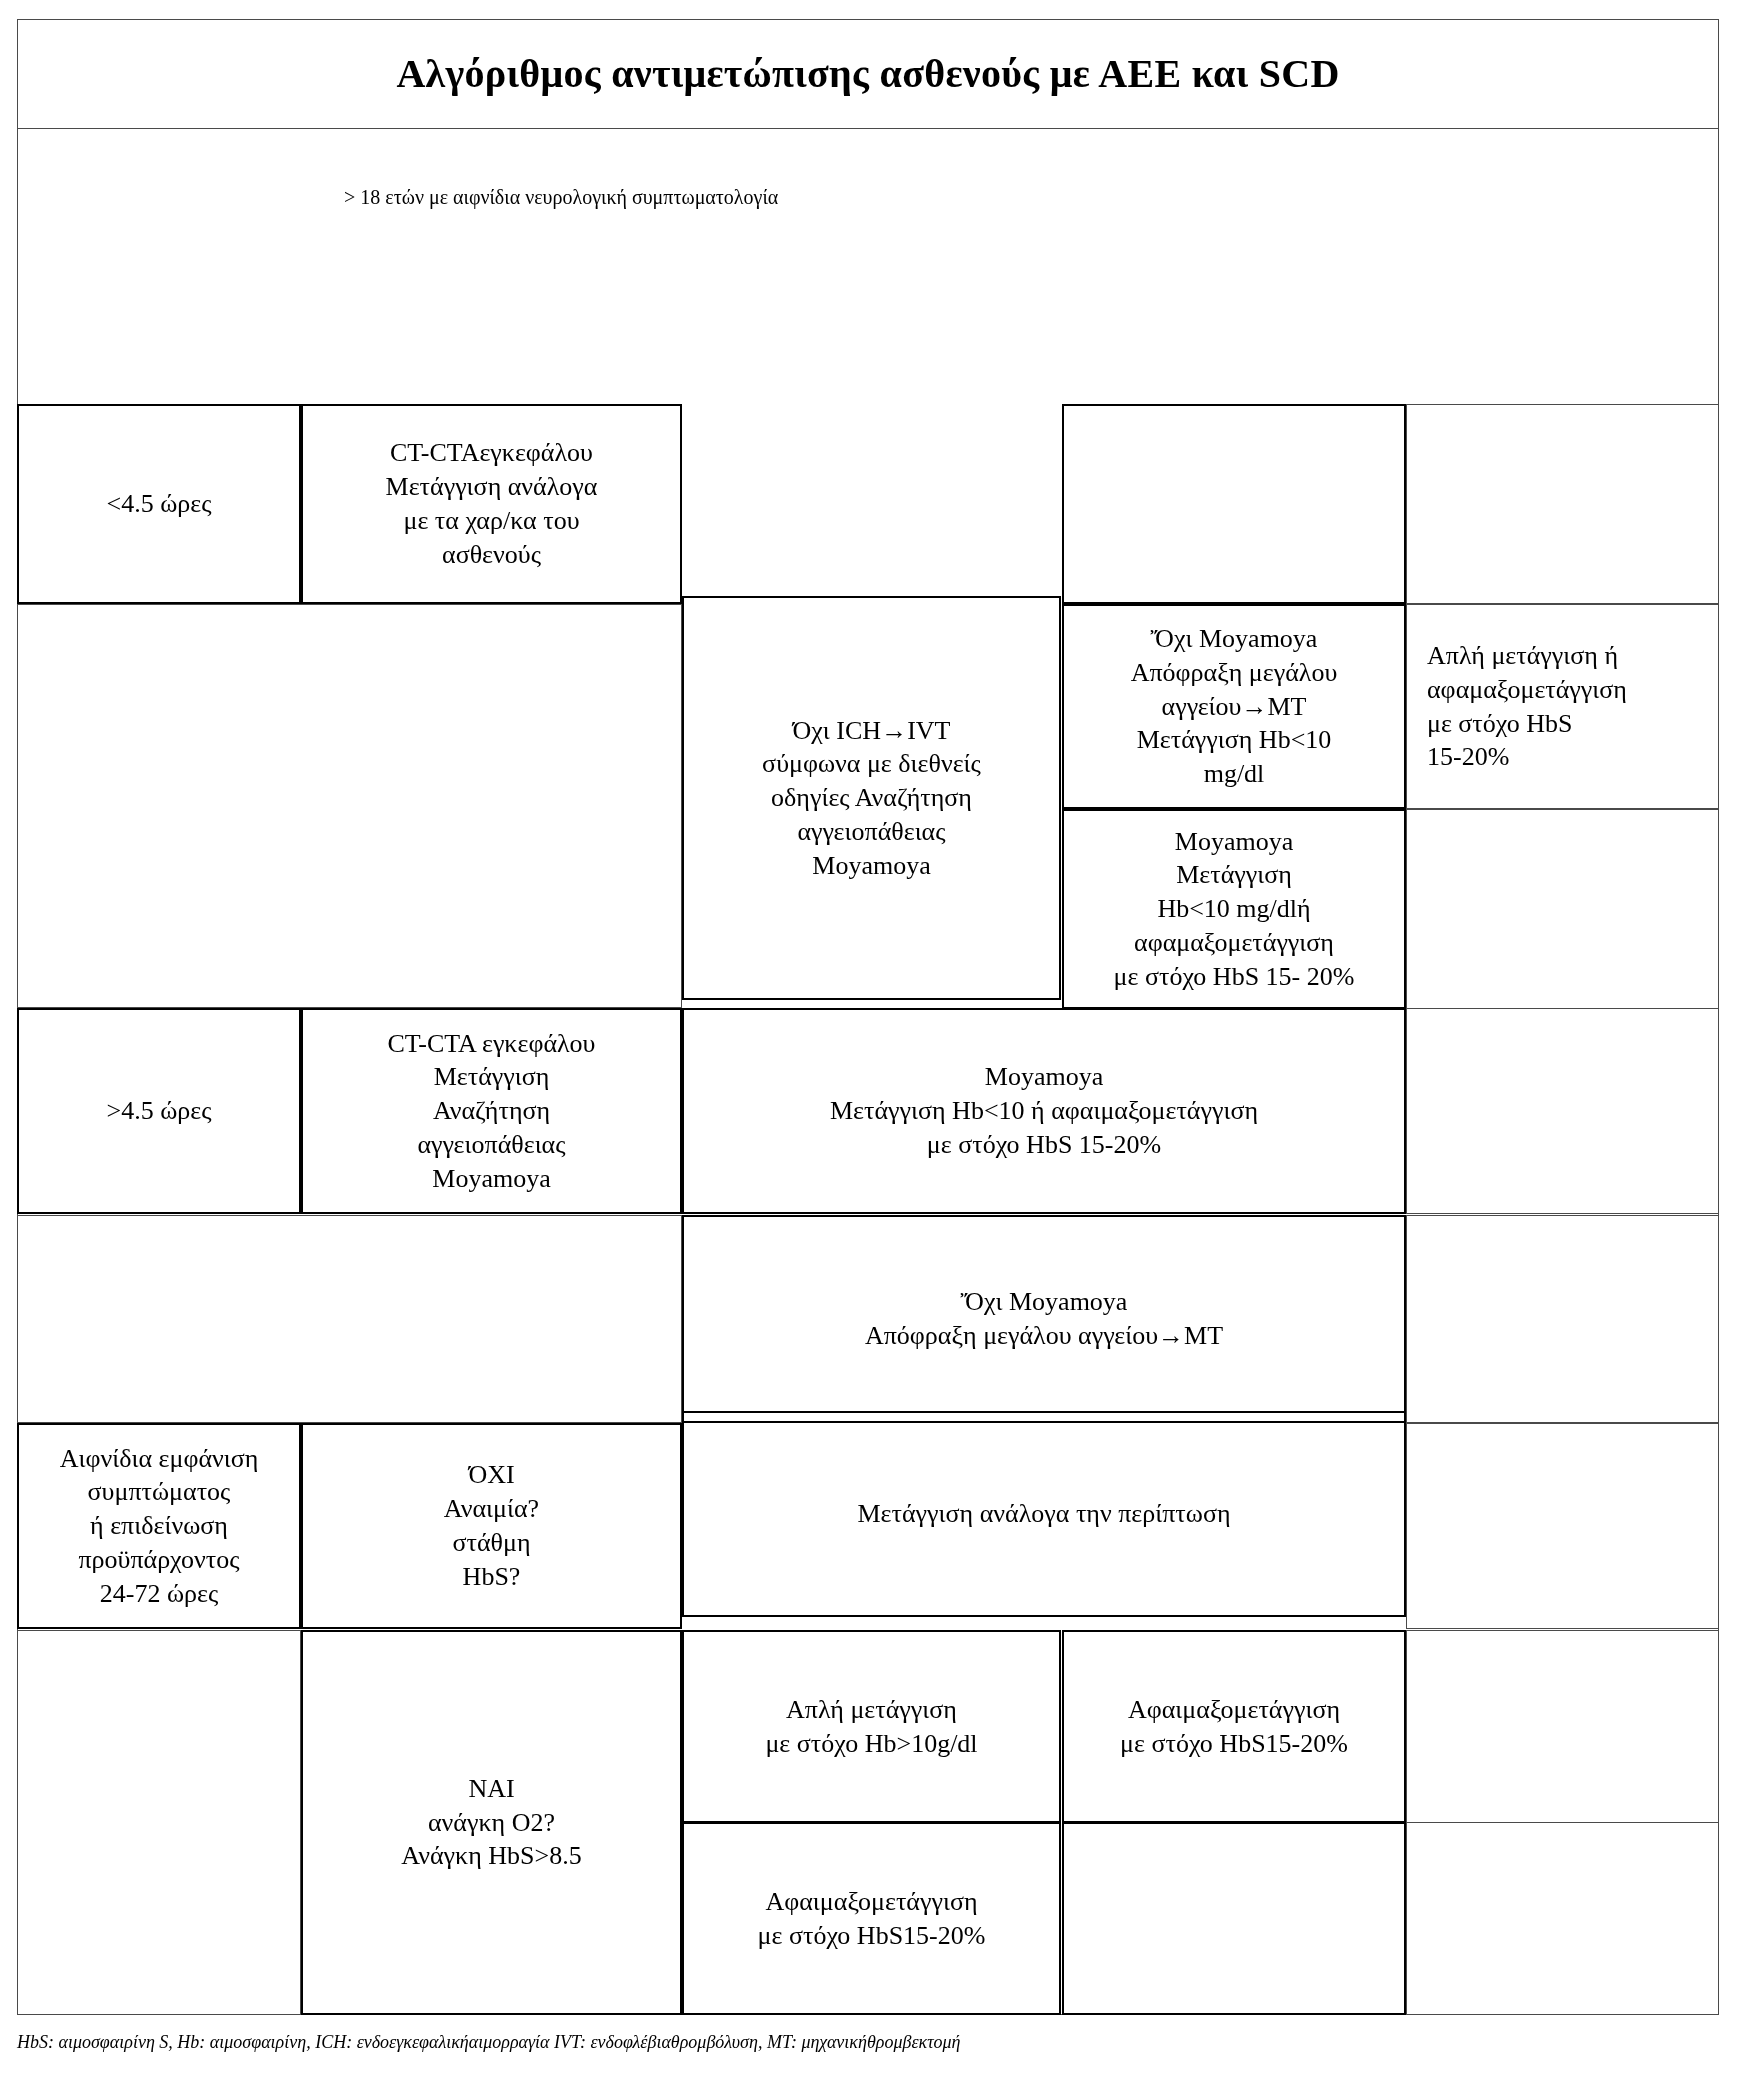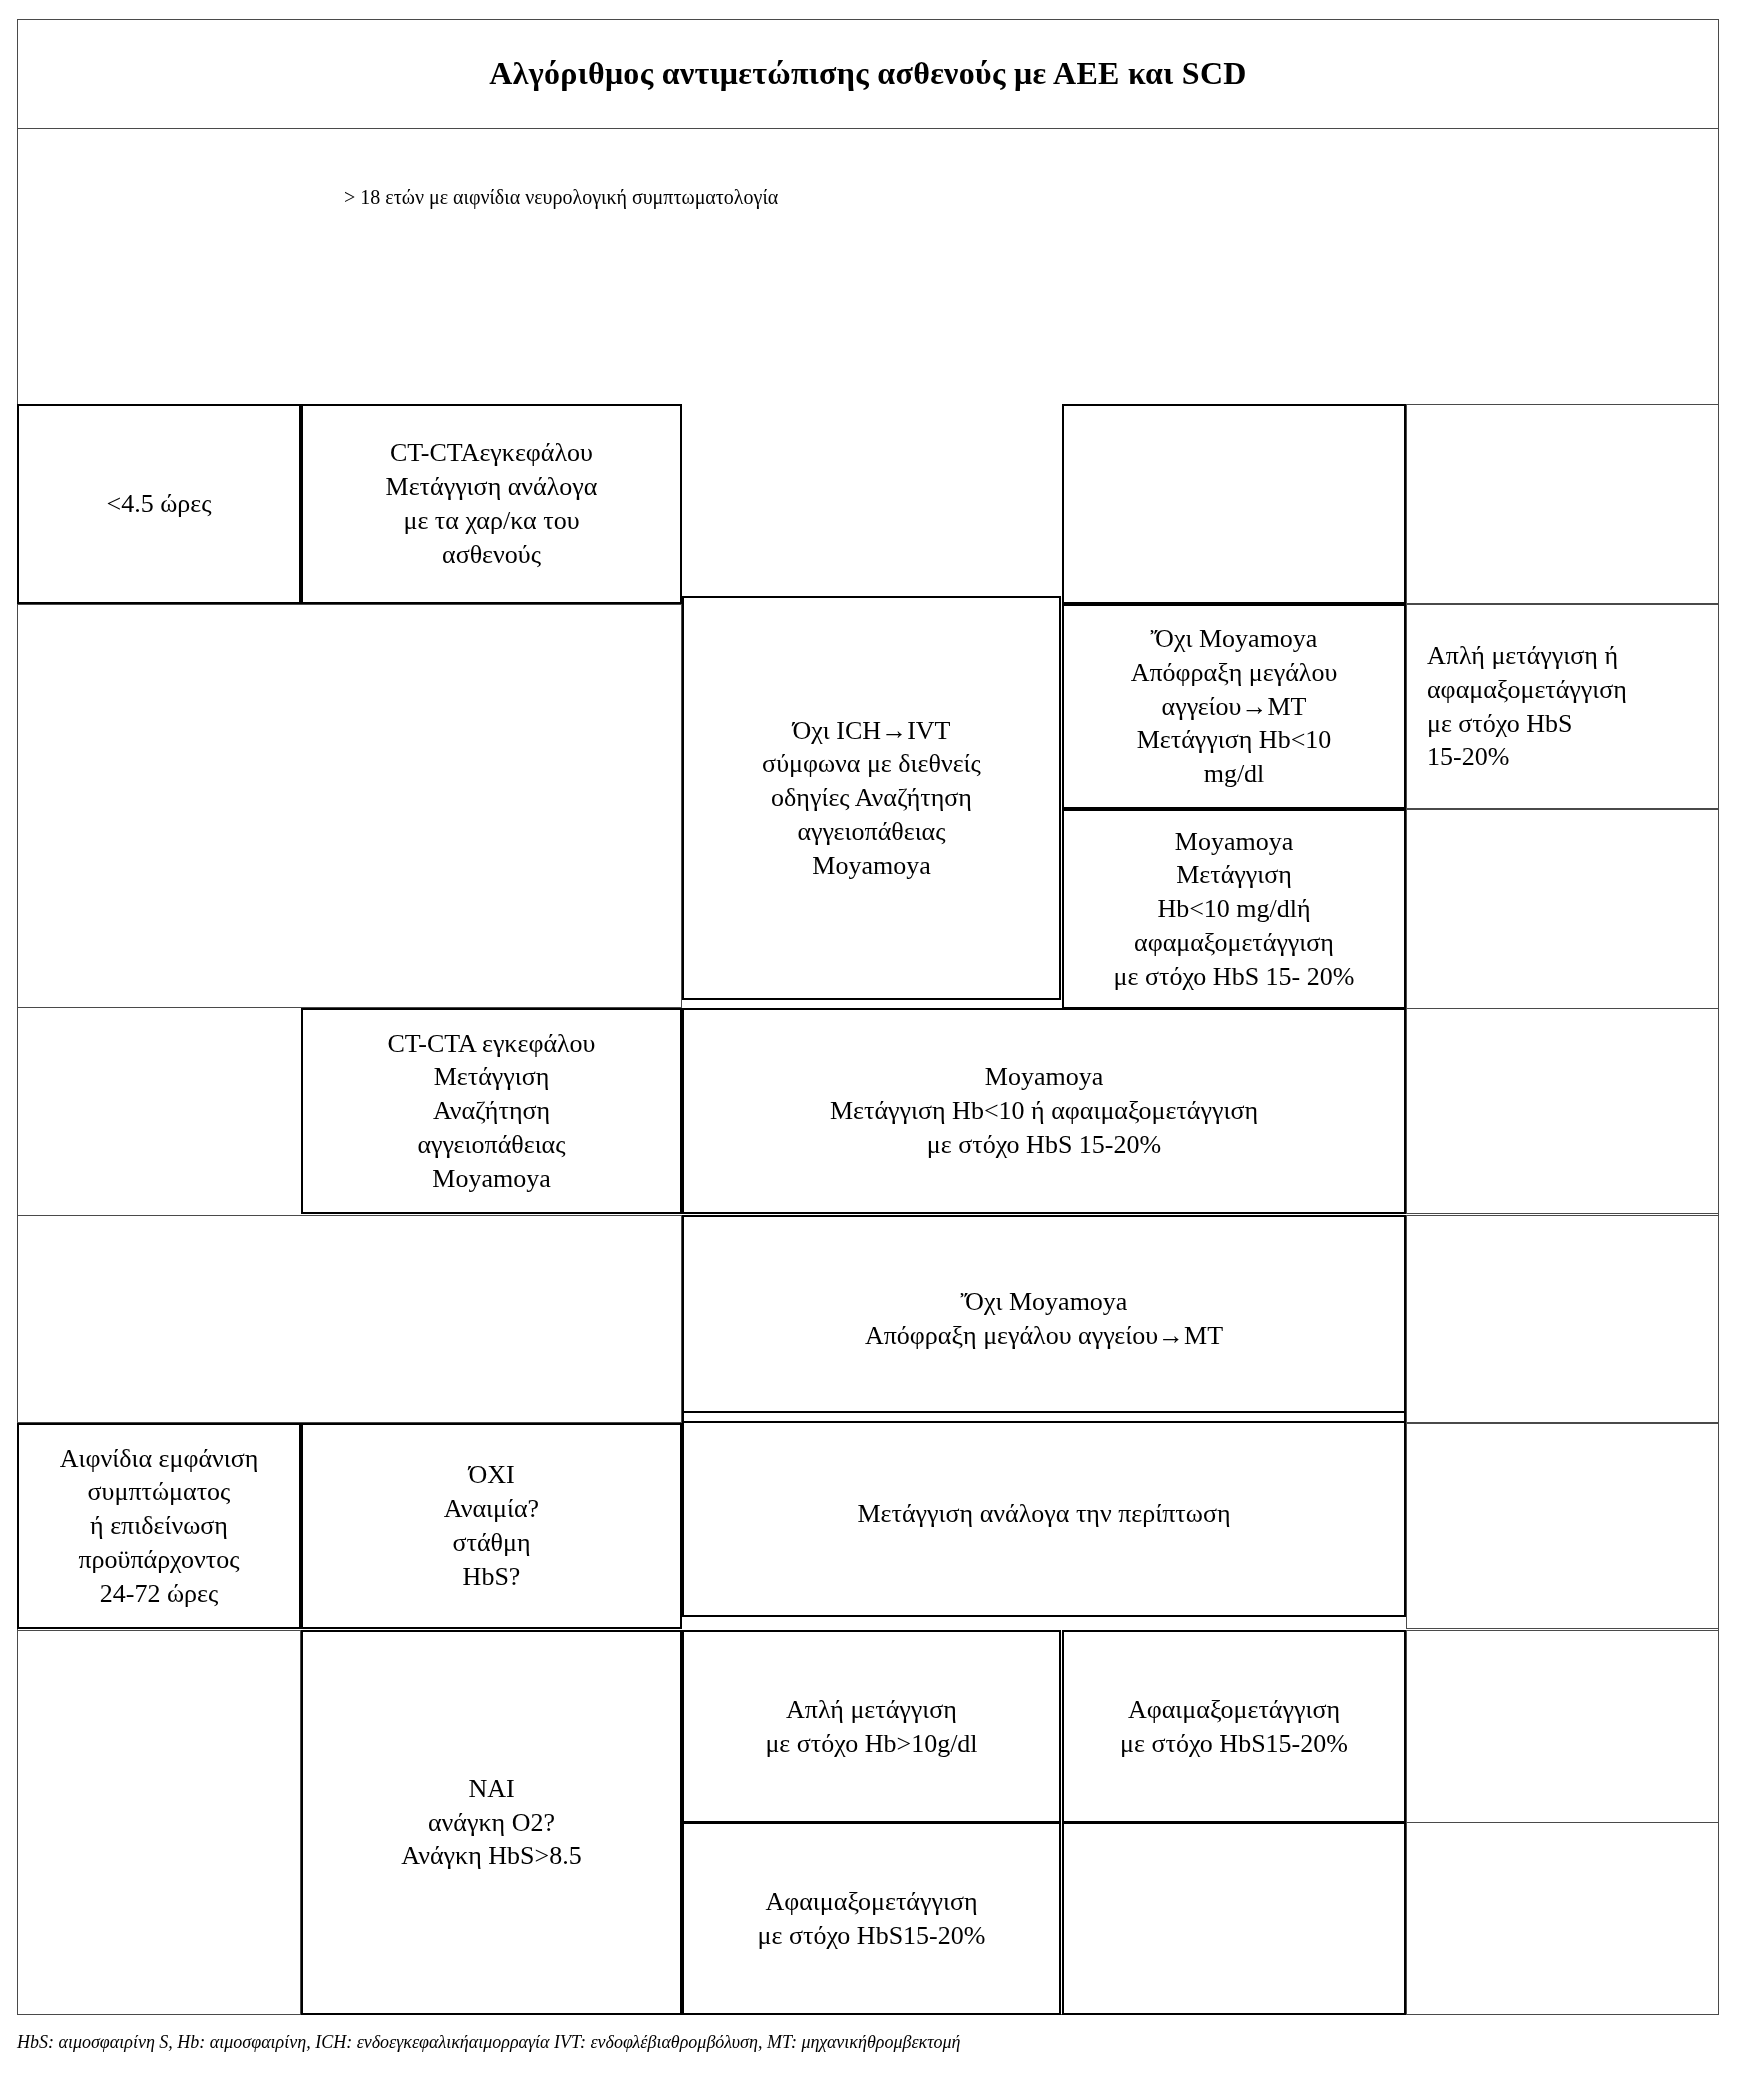--- a/index.html
+++ b/index.html
@@ -40,21 +40,21 @@
     top: 19px;
     width: 1702px;
     height: 110px;
     border-bottom: 1.7px solid #4a4a4a;
     box-sizing: border-box;
     display: flex;
     align-items: center;
     justify-content: center;
   }
   .title-text {
-    font-size: 32px;
+    font-size: 40px;
     font-weight: bold;
     letter-spacing: 0.3px;
   }
 
   
   .intro-band {
     position: absolute;
     left: 17px;
     top: 129px;
     width: 1702px;
@@ -174,20 +174,23 @@
 Μετάγγιση
 Hb&lt;10 mg/dlή
 αφαμαξομετάγγιση
 με στόχο HbS 15-  20%</div>
   </div>
 
   <div class="cell thin" style="left:1406px; top:809px; width:313px; height:200px;">
     <div class="inner"></div>
   </div>
 
+  <div class="cell" style="left:17px; top:1008px; width:284px; height:206px;">
+    <div class="inner">&gt;4.5 ώρες</div>
+  </div>
 
   <div class="cell" style="left:301px; top:1008px; width:381px; height:206px;">
     <div class="inner">CT-CTA εγκεφάλου
 Μετάγγιση
 Αναζήτηση
 αγγειοπάθειας
 Moyamoya</div>
   </div>
 
   <div class="cell" style="left:682px; top:1008px; width:724px; height:206px;">

